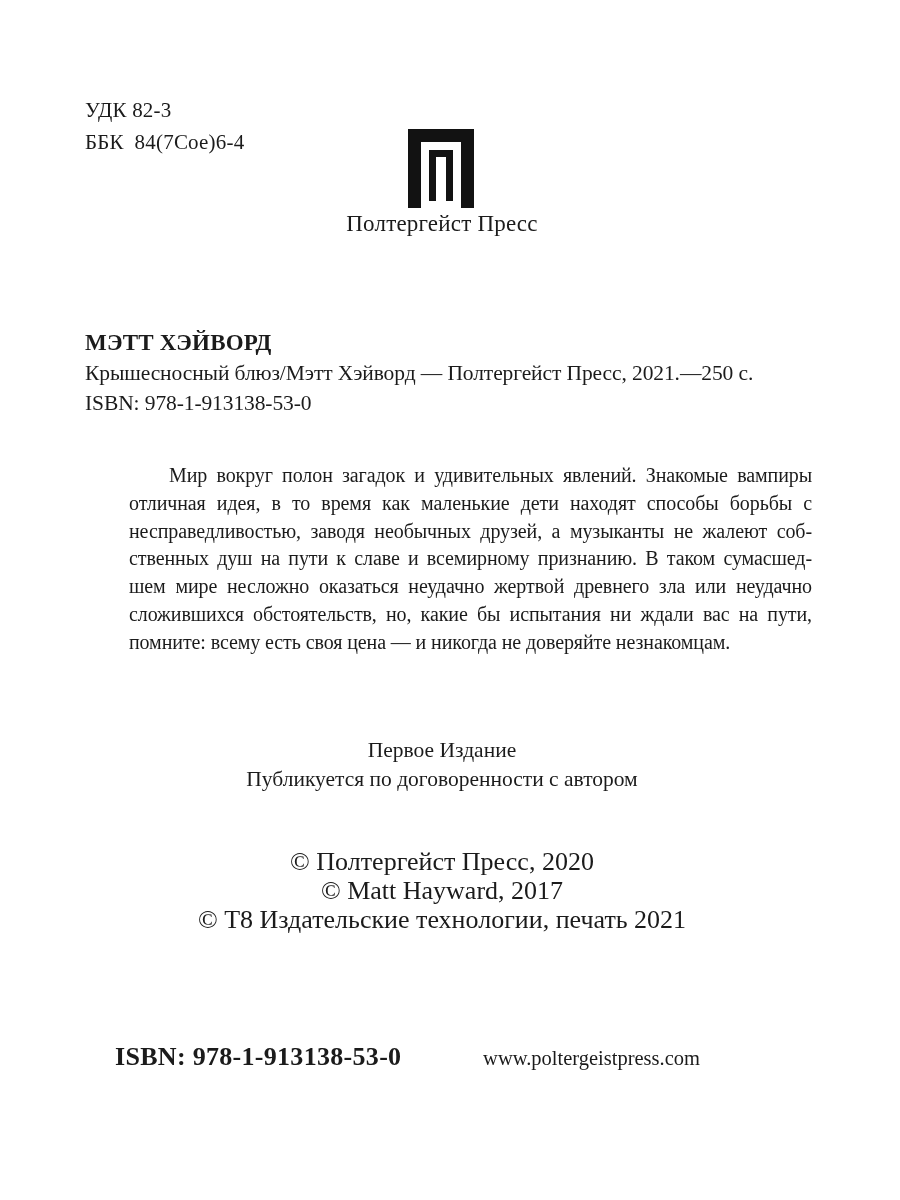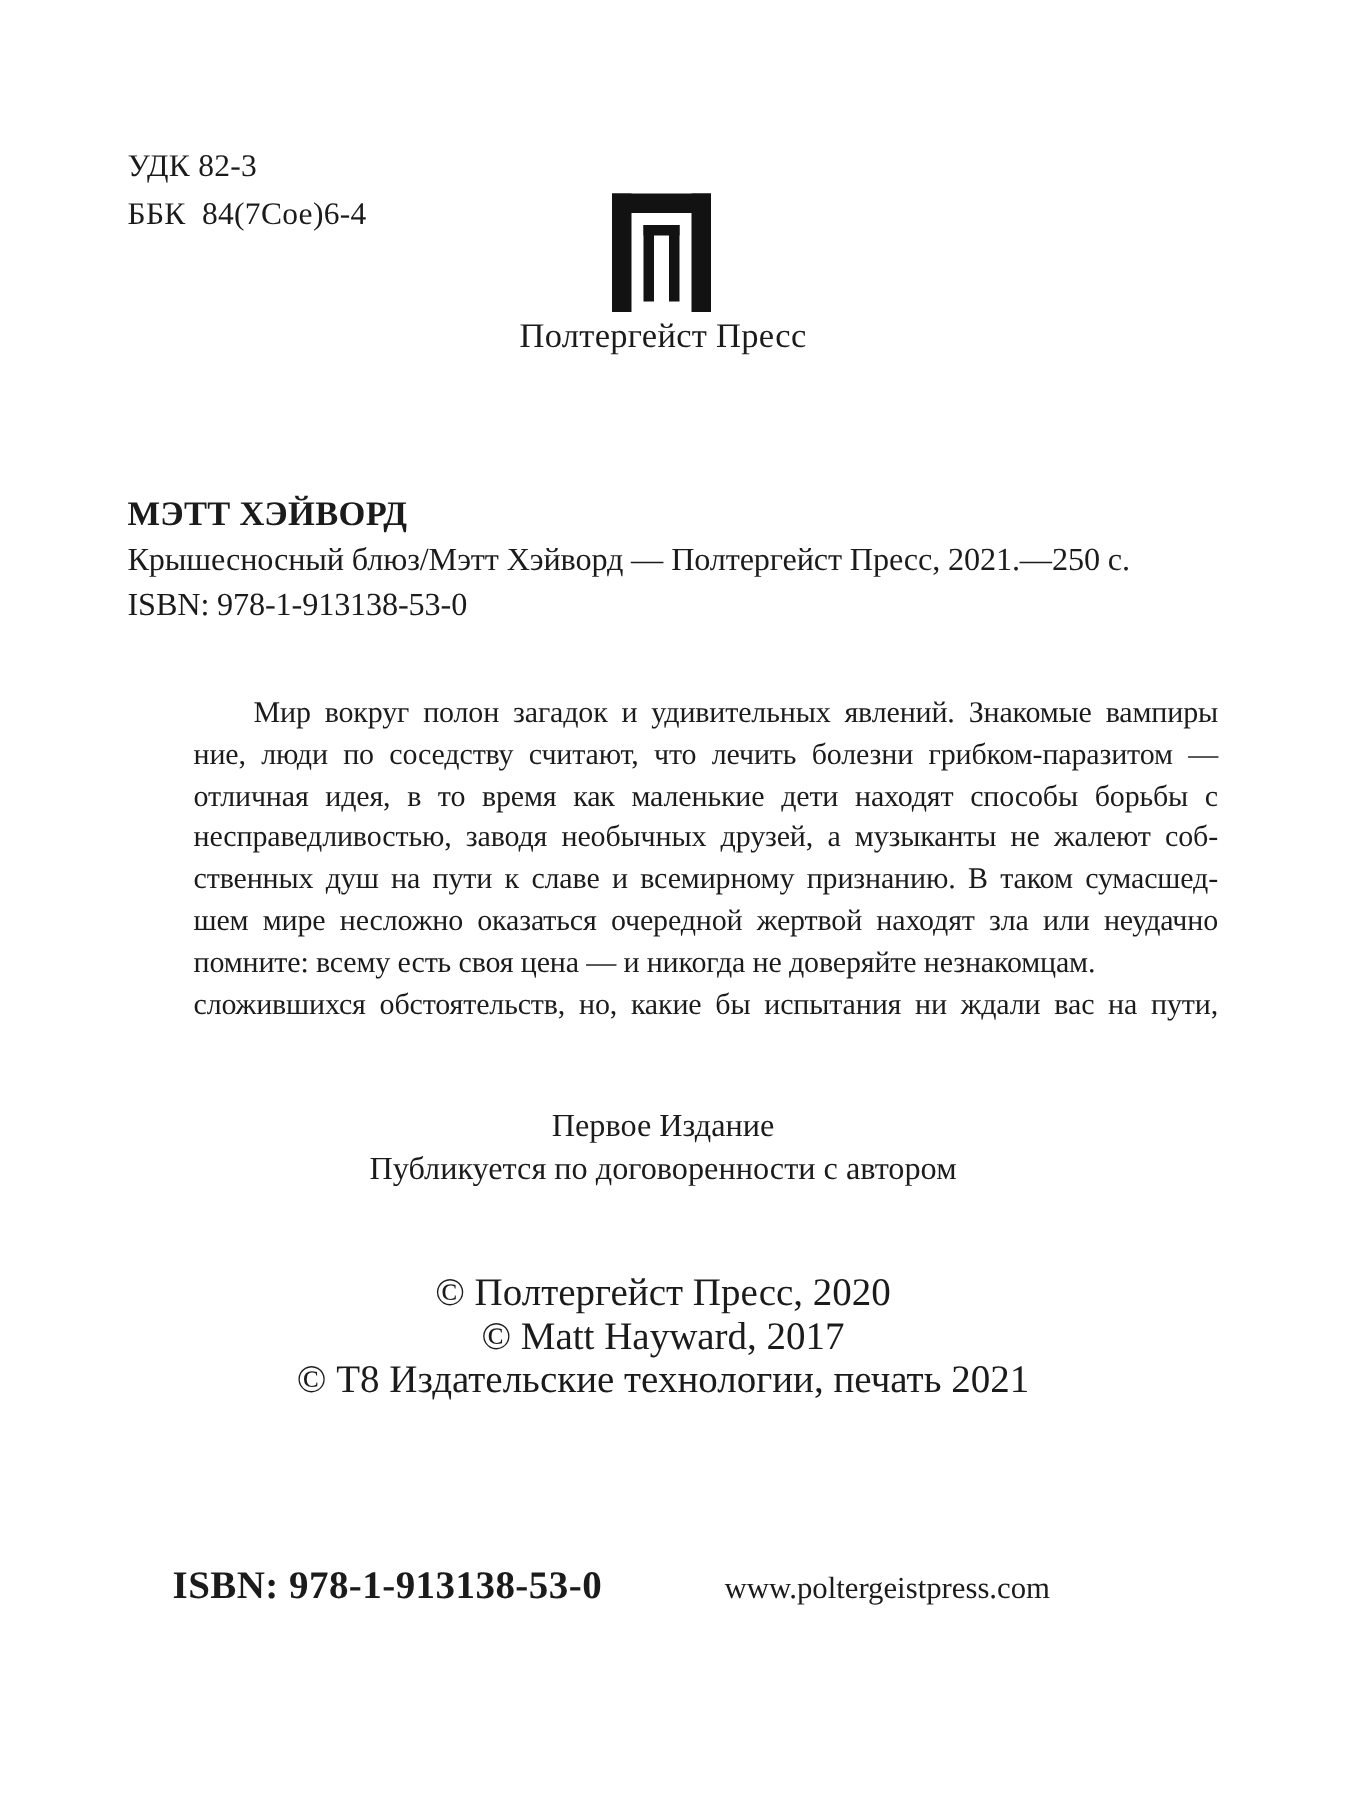--- a/index.html
+++ b/index.html
@@ -147,27 +147,26 @@
   <div class="publisher-name">Полтергейст Пресс</div>
 
   <div class="head-block">
     <div class="author">МЭТТ ХЭЙВОРД</div>
     <div>Крышесносный блюз/Мэтт Хэйворд — Полтергейст Пресс, 2021.—250 с.</div>
     <div>ISBN: 978-1-913138-53-0</div>
   </div>
 
   <div class="annotation">
     <div class="ann-line first">Мир вокруг полон загадок и удивительных явлений. Знакомые вампиры</div>
-    <div class="ann-line">ние, люди по соседству считают, что лечить болезни грибком-паразитом —</div>
     <div class="ann-line">отличная идея, в то время как маленькие дети находят способы борьбы с</div>
     <div class="ann-line">несправедливостью, заводя необычных друзей, а музыканты не жалеют соб-</div>
     <div class="ann-line">ственных душ на пути к славе и всемирному признанию. В таком сумасшед-</div>
-    <div class="ann-line">шем мире несложно оказаться очередной жертвой находят зла или неудачно</div>
+    <div class="ann-line">шем мире несложно оказаться неудачно жертвой древнего зла или неудачно</div>
+    <div class="ann-line">сложившихся обстоятельств, но, какие бы испытания ни ждали вас на пути,</div>
     <div class="ann-line last">помните: всему есть своя цена — и никогда не доверяйте незнакомцам.</div>
-    <div class="ann-line">сложившихся обстоятельств, но, какие бы испытания ни ждали вас на пути,</div>
   </div>
 
   <div class="edition">
     <div>Первое Издание</div>
     <div>Публикуется по договоренности с автором</div>
   </div>
 
   <div class="copyrights">
     <p>© Полтергейст Пресс, 2020</p>
     <p>© Matt Hayward, 2017</p>

